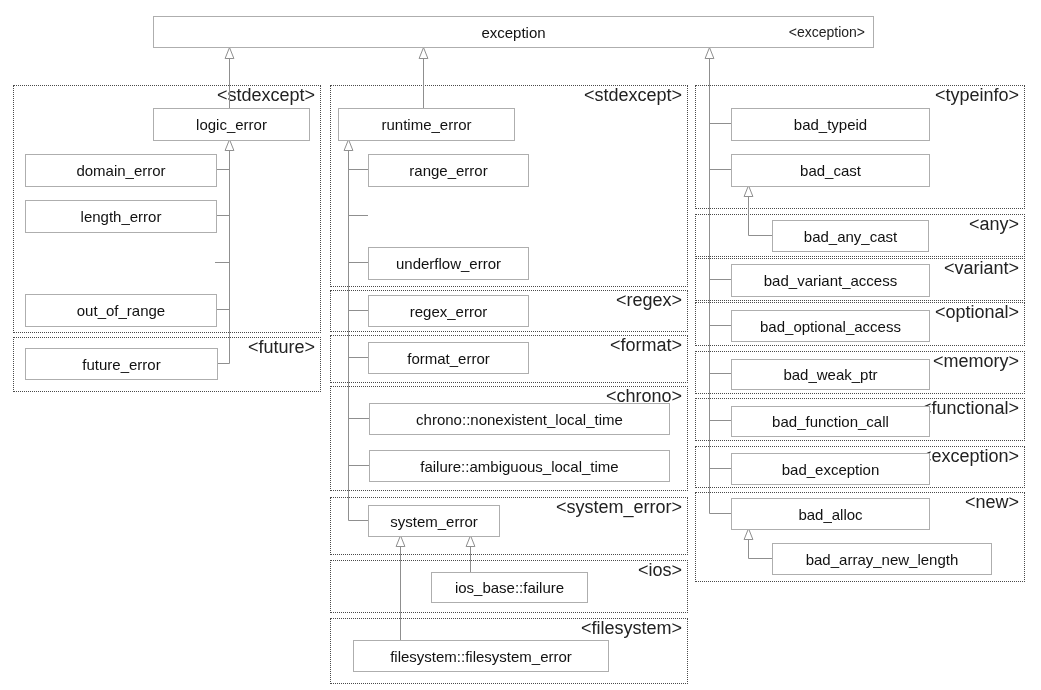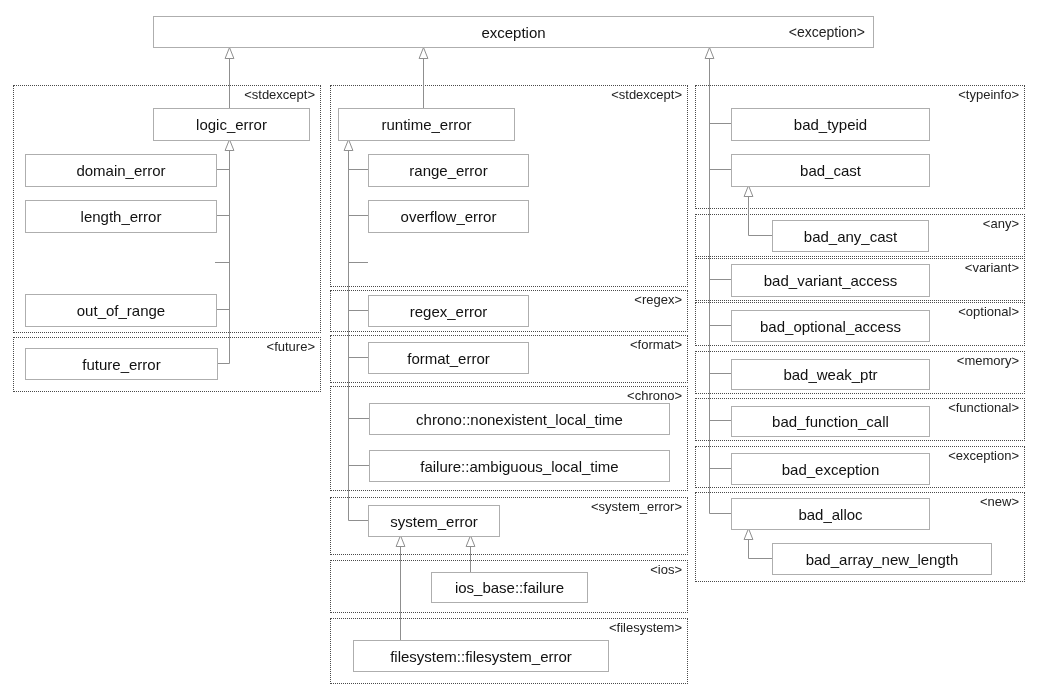--- a/index.html
+++ b/index.html
@@ -2,21 +2,21 @@
 <html><head>
 <meta charset="utf-8">
 <style>
   html,body{margin:0;padding:0;background:#ffffff;}
   .canvas{
     position:relative;width:1041px;height:690px;background:#ffffff;
     font-family:"Liberation Sans",sans-serif;overflow:hidden;
   }
   .group{position:absolute;border:1px dotted #4a4a4a;background:transparent;z-index:1;}
   .ghdr{
-    position:absolute;top:1px;right:5px;font-size:13px;color:#222222;
+    position:absolute;top:1px;right:5px;font-size:18px;color:#222222;
     white-space:nowrap;line-height:16px;
   }
   .wires{position:absolute;left:0;top:0;z-index:2;pointer-events:none;}
   .wires path{stroke:#8f8f8f;stroke-width:1;fill:none;}
   .wires path.ah{fill:#ffffff;stroke:#8f8f8f;}
   .node{
     position:absolute;border:1px solid #aeaeae;background:#ffffff;
     display:flex;align-items:center;justify-content:center;
     font-size:15px;color:#111111;white-space:nowrap;z-index:3;
   }
@@ -135,21 +135,21 @@
   </div>
 
   <div class="node" style="left:153px;top:108px;width:155px;height:31px">logic_error</div>
   <div class="node" style="left:25px;top:154px;width:190px;height:31px">domain_error</div>
   <div class="node" style="left:25px;top:200px;width:190px;height:31px">length_error</div>
   <div class="node" style="left:25px;top:294px;width:190px;height:31px">out_of_range</div>
   <div class="node" style="left:25px;top:348px;width:191px;height:30px">future_error</div>
 
   <div class="node" style="left:338px;top:108px;width:175px;height:31px">runtime_error</div>
   <div class="node" style="left:368px;top:154px;width:159px;height:31px">range_error</div>
-  <div class="node" style="left:368px;top:200px;width:159px;height:31px">overflow_error</div>
+  <div class="node" style="left:368px;top:247px;width:159px;height:31px">underflow_error</div>
   <div class="node" style="left:368px;top:295px;width:159px;height:30px">regex_error</div>
   <div class="node" style="left:368px;top:342px;width:159px;height:30px">format_error</div>
   <div class="node" style="left:369px;top:403px;width:299px;height:30px">chrono::nonexistent_local_time</div>
   <div class="node" style="left:369px;top:450px;width:299px;height:30px">failure::ambiguous_local_time</div>
   <div class="node" style="left:368px;top:505px;width:130px;height:30px">system_error</div>
   <div class="node" style="left:431px;top:572px;width:155px;height:29px">ios_base::failure</div>
   <div class="node" style="left:353px;top:640px;width:254px;height:30px">filesystem::filesystem_error</div>
 
   <div class="node" style="left:731px;top:108px;width:197px;height:31px">bad_typeid</div>
   <div class="node" style="left:731px;top:154px;width:197px;height:31px">bad_cast</div>

